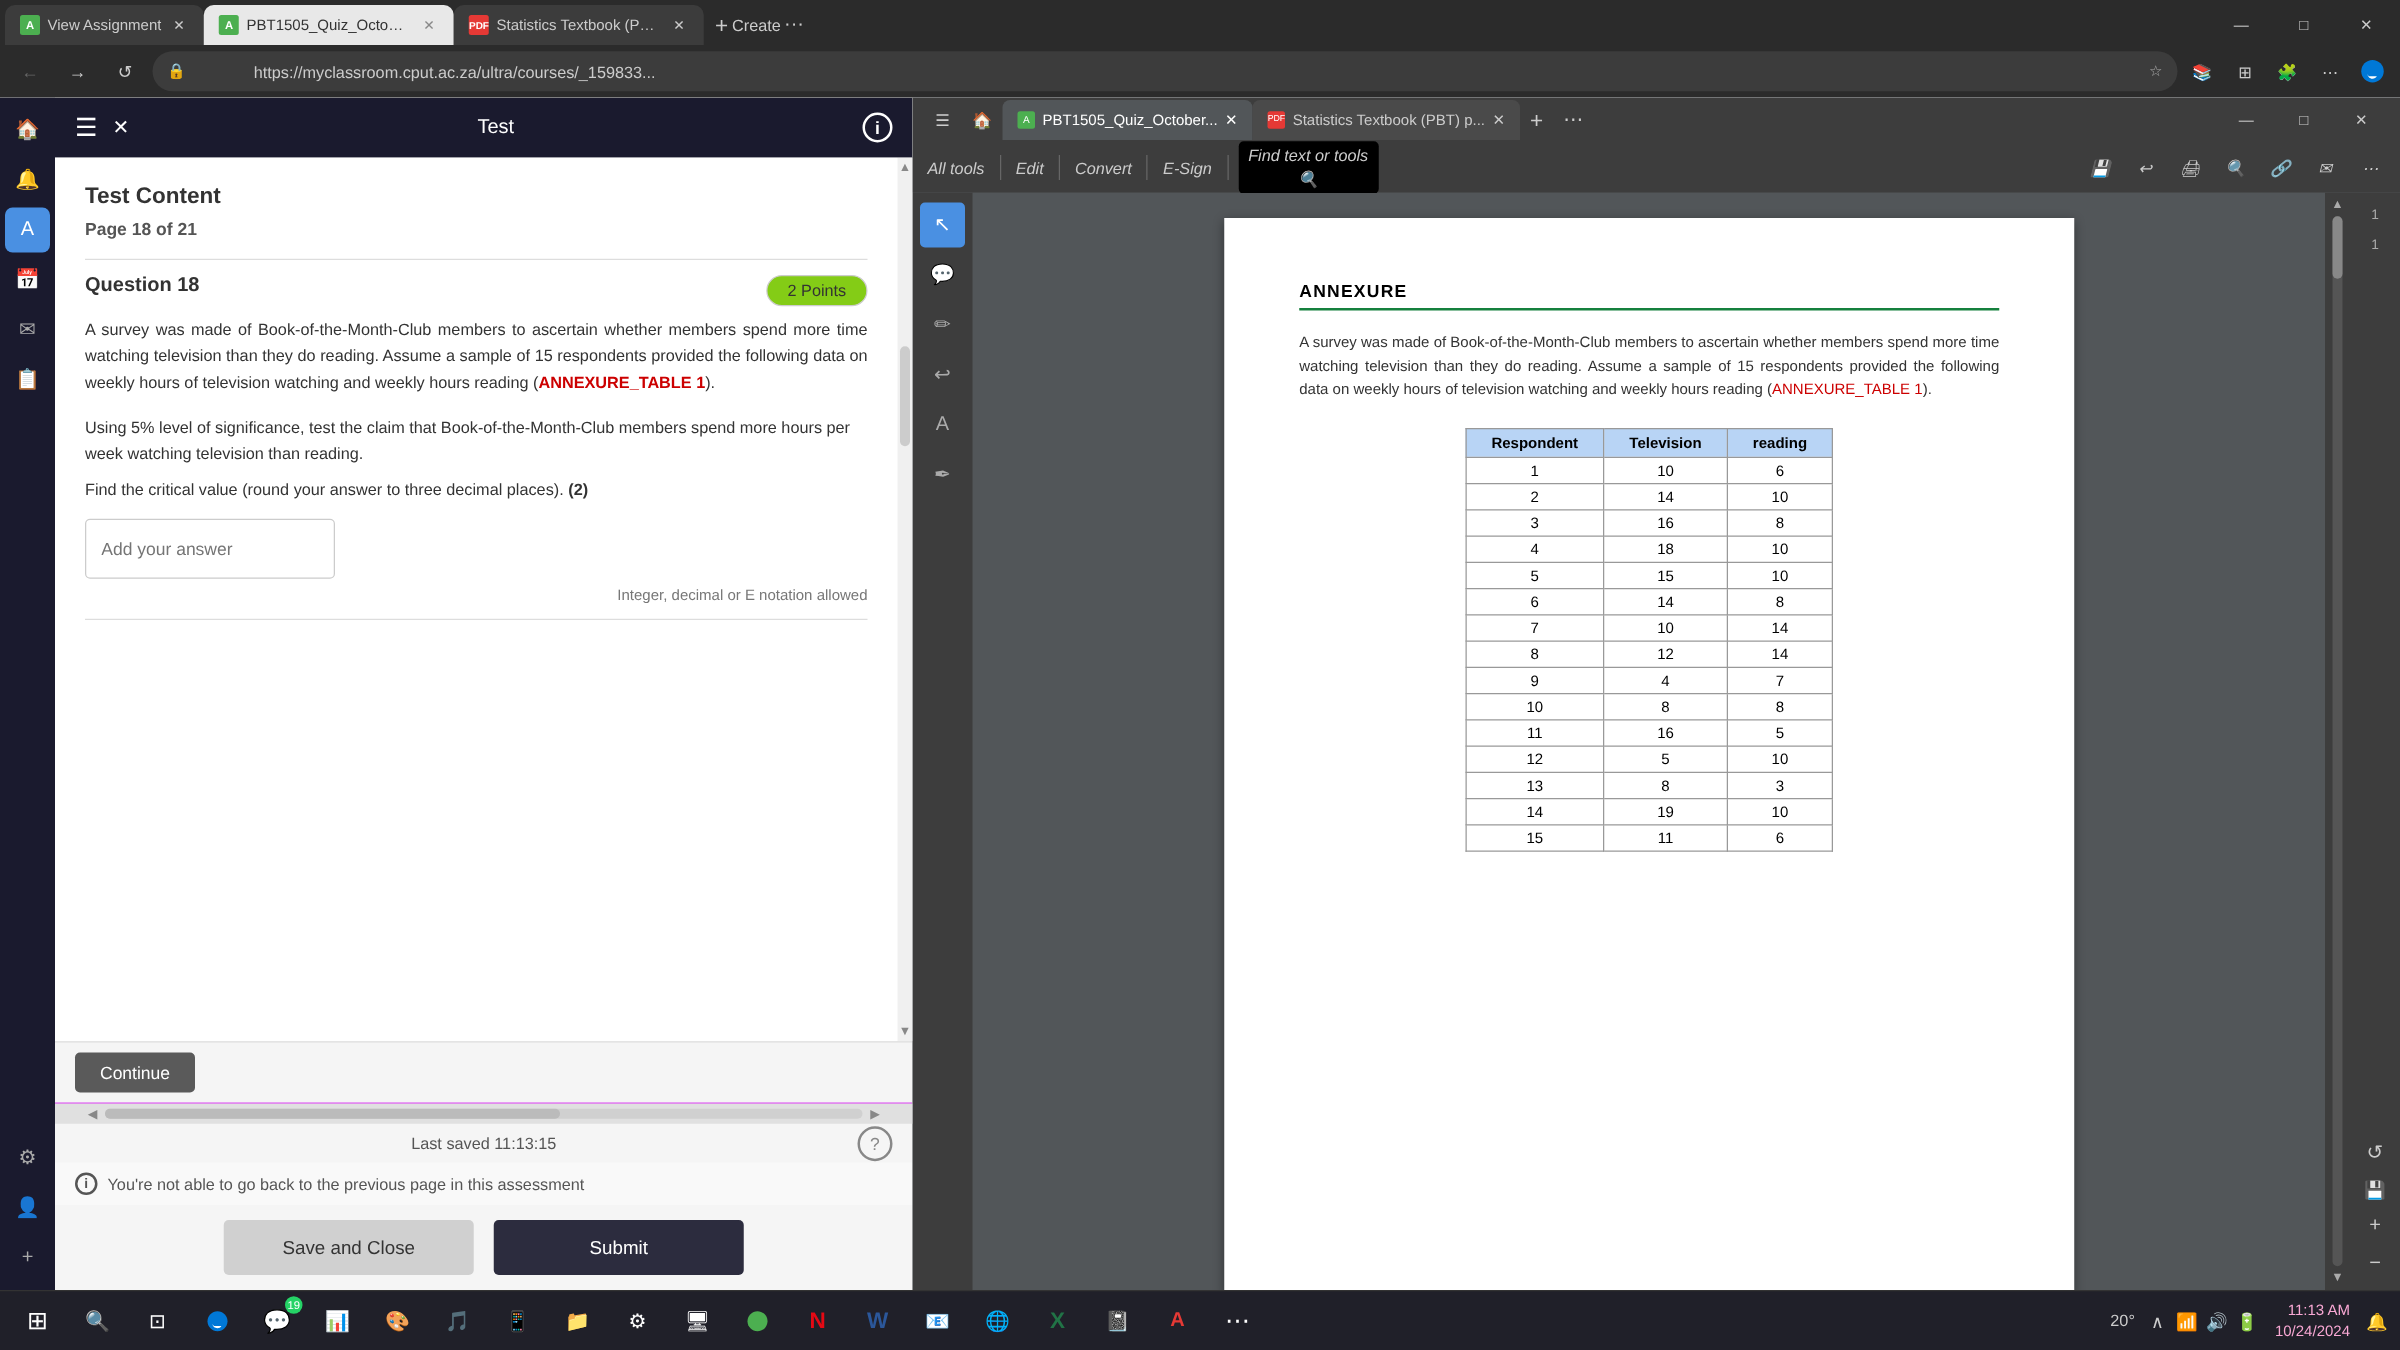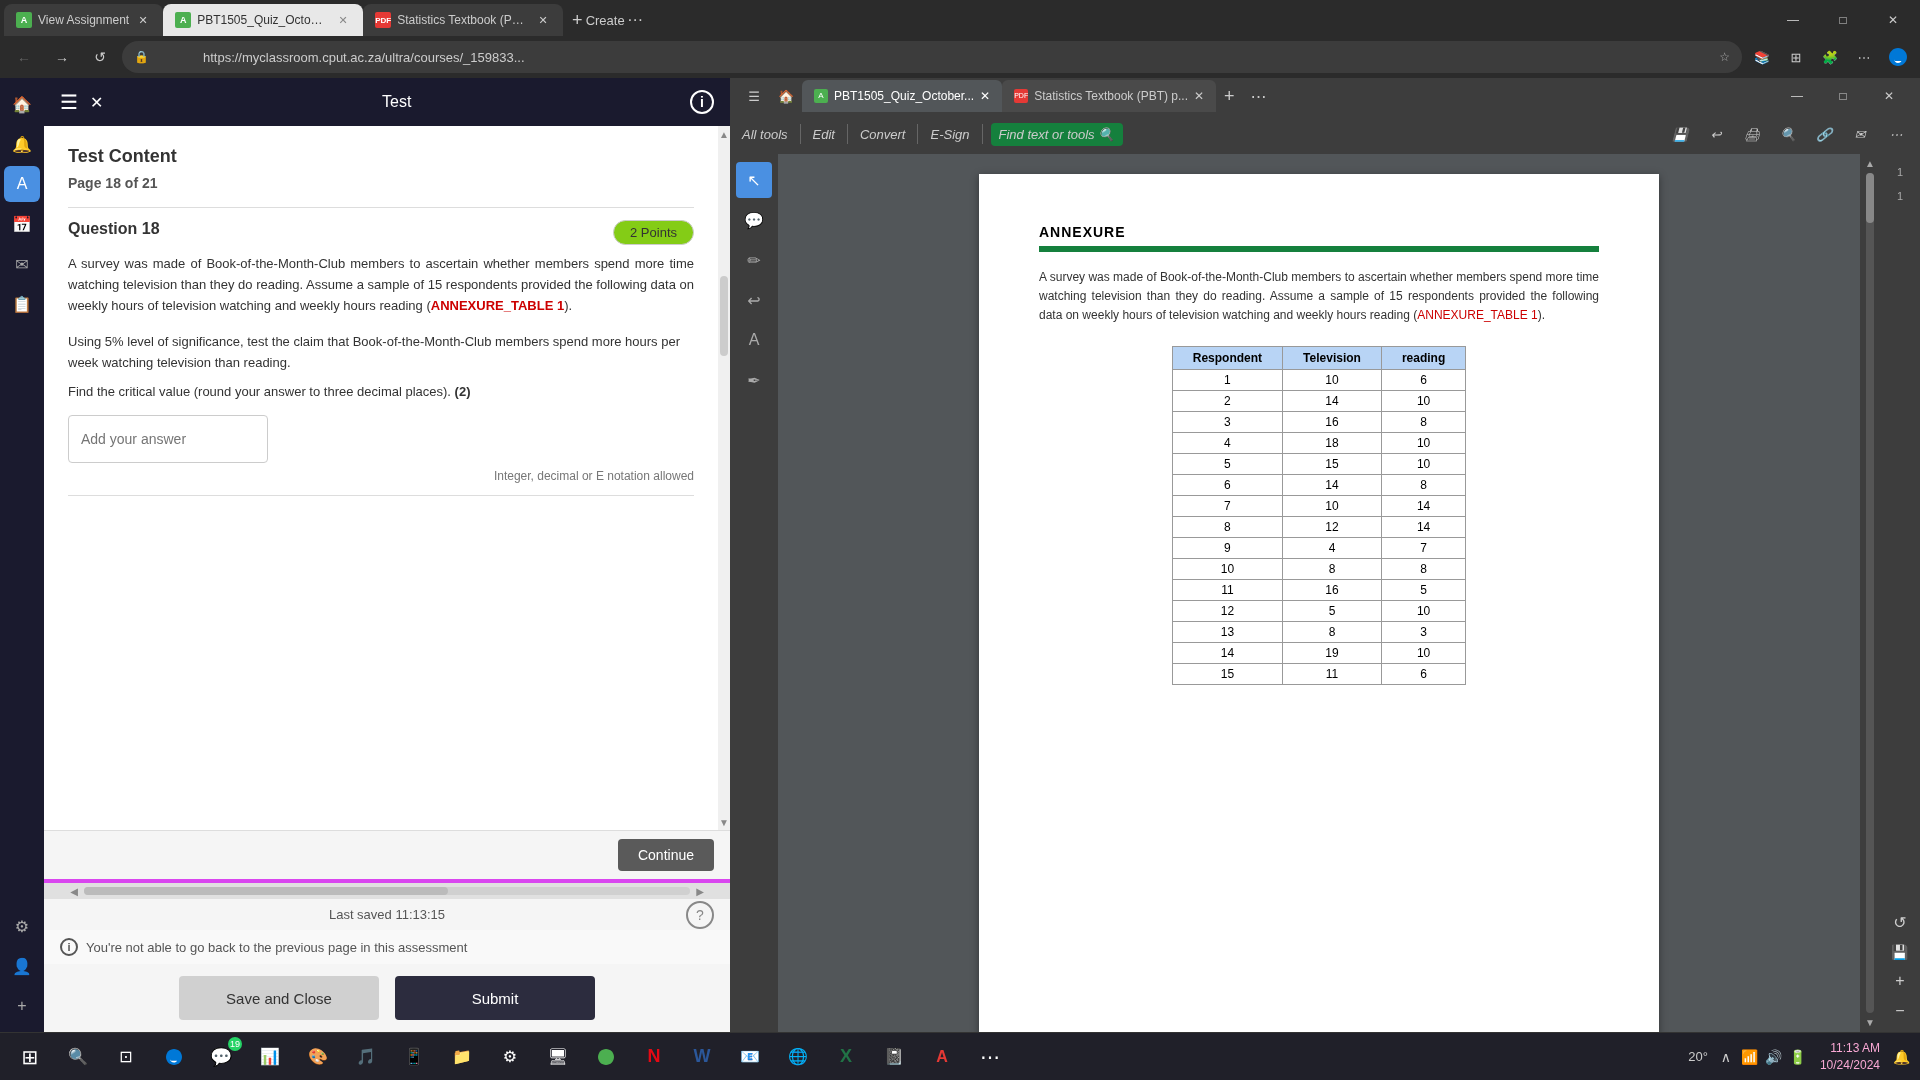--- a/index.html
+++ b/index.html
@@ -146,23 +146,23 @@
     .answer-hint { font-size: 12px; color: #777; text-align: right; }
 
     
     .test-bottom {
       border-top: 1px solid #ddd;
       background: #f5f5f5;
       flex-shrink: 0;
     }
     .continue-row {
       display: flex;
-      justify-content: flex-end;
+      justify-content: flex-start;
       padding: 8px 16px;
-      border-bottom: 4px solid #d946ef;
+      border-bottom: 1px solid #d946ef;
     }
     .continue-btn {
       background: #5a5a5a;
       color: white;
       border: none;
       border-radius: 4px;
       padding: 8px 20px;
       font-size: 14px;
       cursor: pointer;
     }
@@ -255,21 +255,21 @@
       display: flex;
       align-items: center;
       height: 40px;
       padding: 0 8px;
       gap: 4px;
       font-style: italic;
     }
     .pdf-tool-icon { width: 32px; height: 32px; display: flex; align-items: center; justify-content: center; color: #ccc; font-size: 13px; cursor: pointer; border-radius: 4px; }
     .pdf-tool-sep { width: 1px; height: 20px; background: #666; margin: 0 4px; }
     .pdf-tool-label { color: #ccc; font-size: 13px; padding: 0 4px; cursor: pointer; }
-    .pdf-tool-search { display: flex; align-items: center; gap: 4px; background: #15803d; border-radius: 4px; padding: 4px 8px; color: #ccc; font-size: 13px; }
+    .pdf-tool-search { display: flex; align-items: center; gap: 4px; background: #000000; border-radius: 4px; padding: 4px 8px; color: #ccc; font-size: 13px; flex-direction: column; }
 
     
     .pdf-main {
       flex: 1;
       display: flex;
       overflow: hidden;
     }
     .pdf-side-icons {
       width: 48px;
       background: #3d3d3d;
@@ -296,21 +296,21 @@
       width: 680px;
       min-height: 860px;
       padding: 50px 60px;
       box-shadow: 0 2px 8px rgba(0,0,0,0.4);
       position: relative;
     }
     .annexure-title {
       font-size: 14px;
       font-weight: bold;
       letter-spacing: 1px;
-      border-bottom: 6px solid #15803d;
+      border-bottom: 2px solid #15803d;
       padding-bottom: 6px;
       margin-bottom: 16px;
     }
     .annexure-desc {
       font-size: 12px;
       line-height: 1.6;
       color: #333;
       text-align: justify;
       margin-bottom: 20px;
     }

